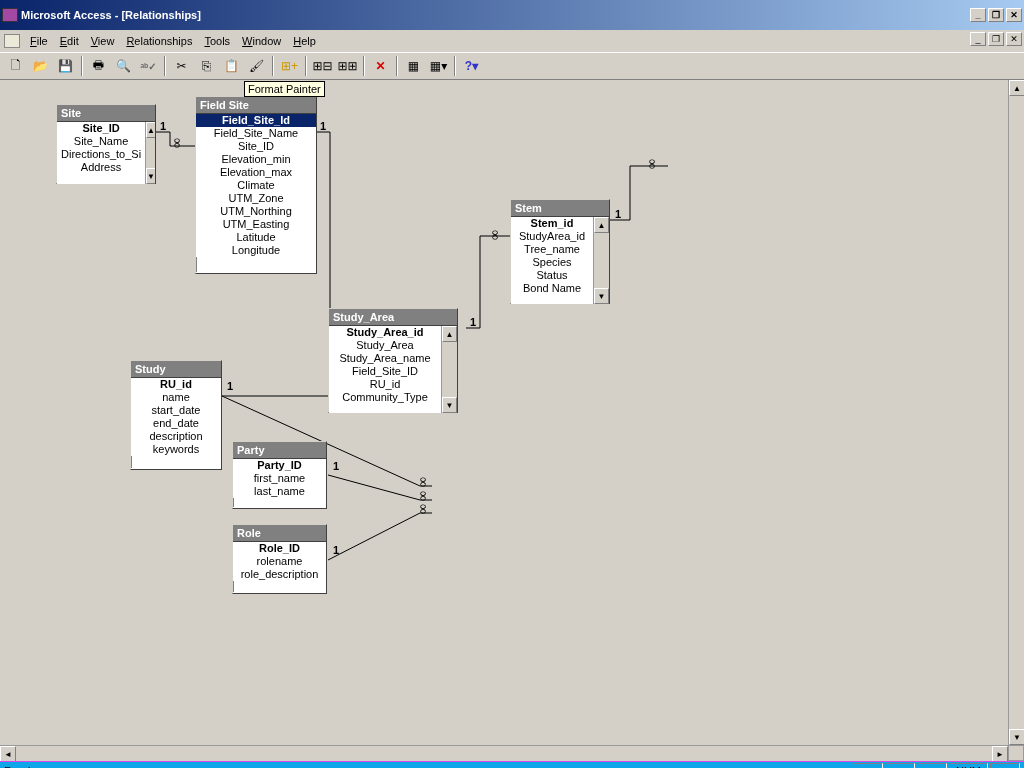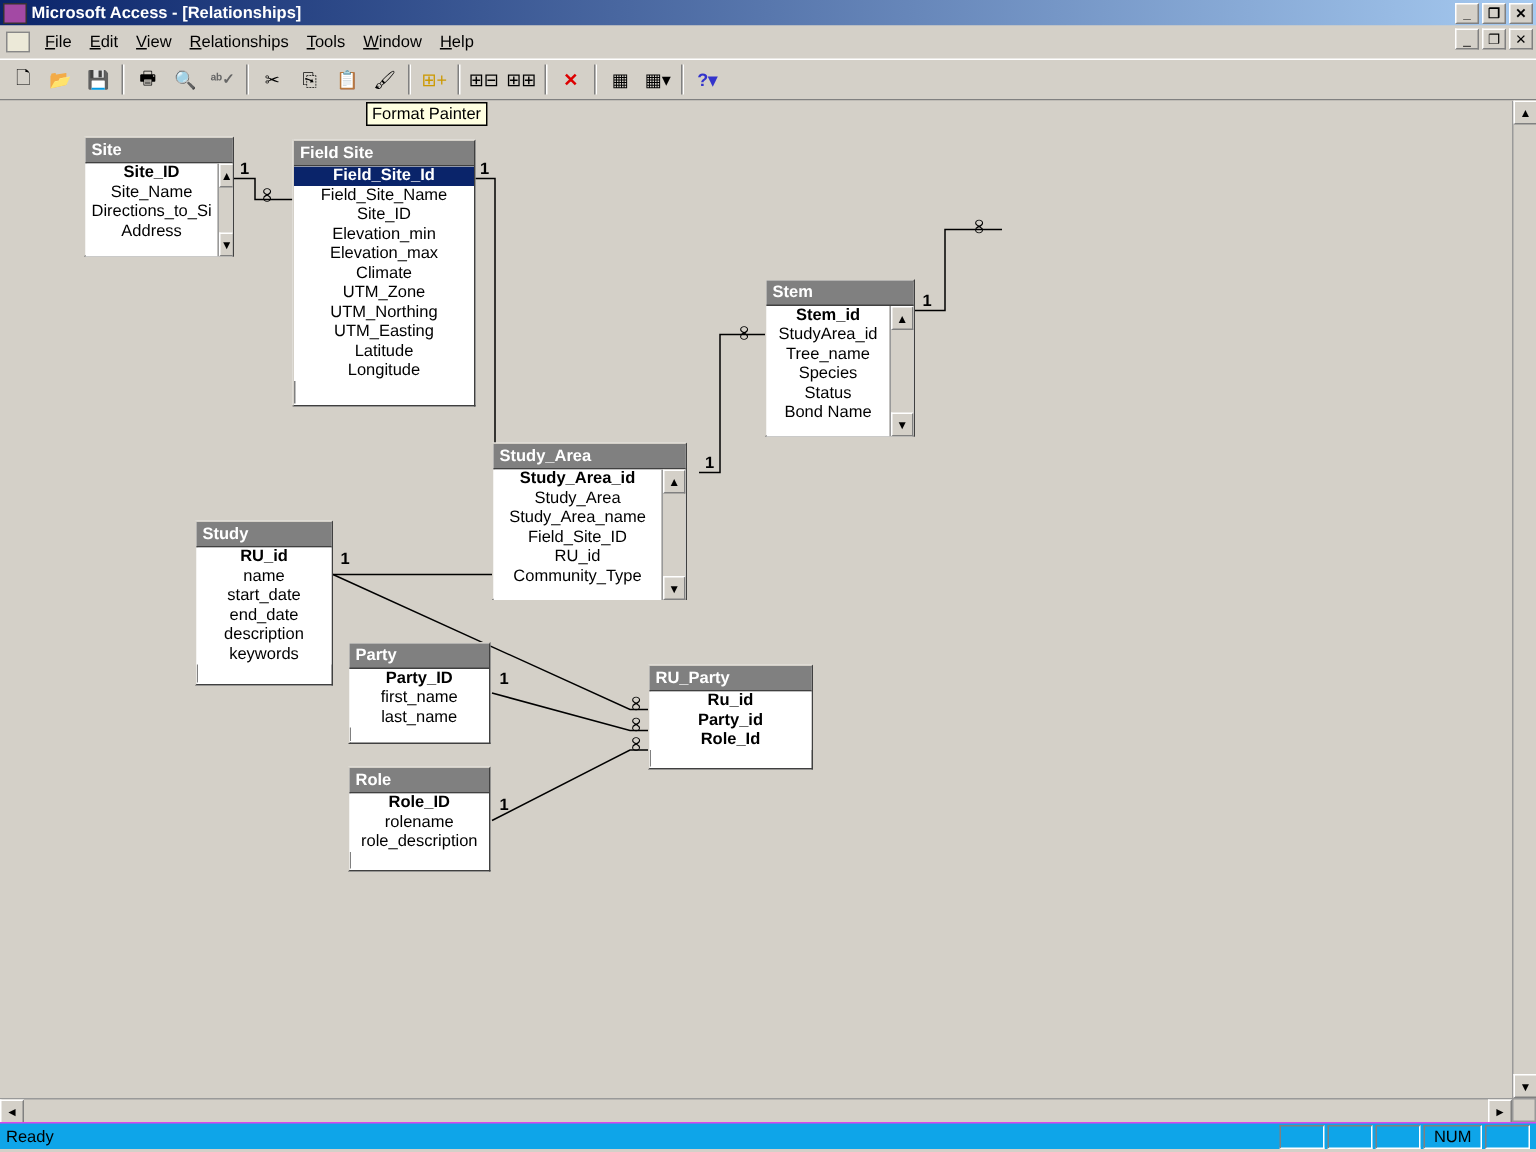--- a/index.html
+++ b/index.html
@@ -1,19 +1,19 @@
 <!DOCTYPE html>
 <html><head>
 <meta charset="utf-8">
 <style>
 * { box-sizing: border-box; margin: 0; padding: 0; font-family: Tahoma, Geneva, sans-serif; }
 html, body { width: 1024px; height: 768px; overflow: hidden; background: #d4d0c8; }
 
 
-.titlebar { height: 17px; background: linear-gradient(to right, #0a246a, #a6caf0); color: #fff; display: flex; align-items: center; padding: 0 2px; font-size: 11px; font-weight: bold; }
+.titlebar { height: 30px; background: linear-gradient(to right, #0a246a, #a6caf0); color: #fff; display: flex; align-items: center; padding: 0 2px; font-size: 11px; font-weight: bold; }
 .titlebar .appicon { width: 16px; height: 14px; background: #a349a4; border: 1px solid #333; margin-right: 3px; }
 .titlebar .title { flex: 1; }
 .sysbtns { display: flex; gap: 0px; }
 .sysbtn { width: 16px; height: 14px; background: #d4d0c8; border: 1px solid #808080; border-top-color: #fff; border-left-color: #fff; font-size: 9px; display: flex; align-items: center; justify-content: center; color: #000; cursor: pointer; margin-left: 2px; font-family: Arial; }
 
 
 .menubar { height: 22px; background: #d4d0c8; display: flex; align-items: center; padding: 0 2px; font-size: 11px; position: relative; }
 .menubar .mdiicon { width: 16px; height: 14px; border: 1px solid #888; background: #ece9d8; margin: 0 4px 0 2px; }
 .menubar .menuitem { padding: 2px 6px; cursor: pointer; }
 .menubar .menuitem u { text-decoration: underline; }
@@ -159,21 +159,21 @@
         <div class="fld">Directions_to_Si</div>
         <div class="fld">Address</div>
       </div>
       <div class="vscroll">
           <div class="sa">▲</div>
           <div class="sa">▼</div>
         </div>
     </div>
   </div>
 
-  <div class="tblwin" style="left:195px;top:26px;width:122px;height:178px">
+  <div class="tblwin" style="left:195px;top:16px;width:122px;height:178px">
     <div class="hdr">Field Site</div>
     <div class="body">
       <div class="list">
         <div class="fld pk sel">Field_Site_Id</div>
         <div class="fld">Field_Site_Name</div>
         <div class="fld">Site_ID</div>
         <div class="fld">Elevation_min</div>
         <div class="fld">Elevation_max</div>
         <div class="fld">Climate</div>
         <div class="fld">UTM_Zone</div>
@@ -251,30 +251,20 @@
     <div class="hdr">Party</div>
     <div class="body">
       <div class="list">
         <div class="fld pk">Party_ID</div>
         <div class="fld">first_name</div>
         <div class="fld">last_name</div>
       </div>
     </div>
   </div>
 
-  <div class="tblwin" style="left:432px;top:376px;width:110px;height:70px">
-    <div class="hdr">RU_Party</div>
-    <div class="body">
-      <div class="list">
-        <div class="fld pk">Ru_id</div>
-        <div class="fld pk">Party_id</div>
-        <div class="fld pk">Role_Id</div>
-      </div>
-    </div>
-  </div>
 
   <div class="inner-scroll-v">
     <div class="arrow">▲</div>
     <div class="arrow bottom">▼</div>
   </div>
   <div class="inner-scroll-h">
     <div class="arrow">◄</div>
     <div class="arrow right">►</div>
   </div>
   <div class="corner"></div>

